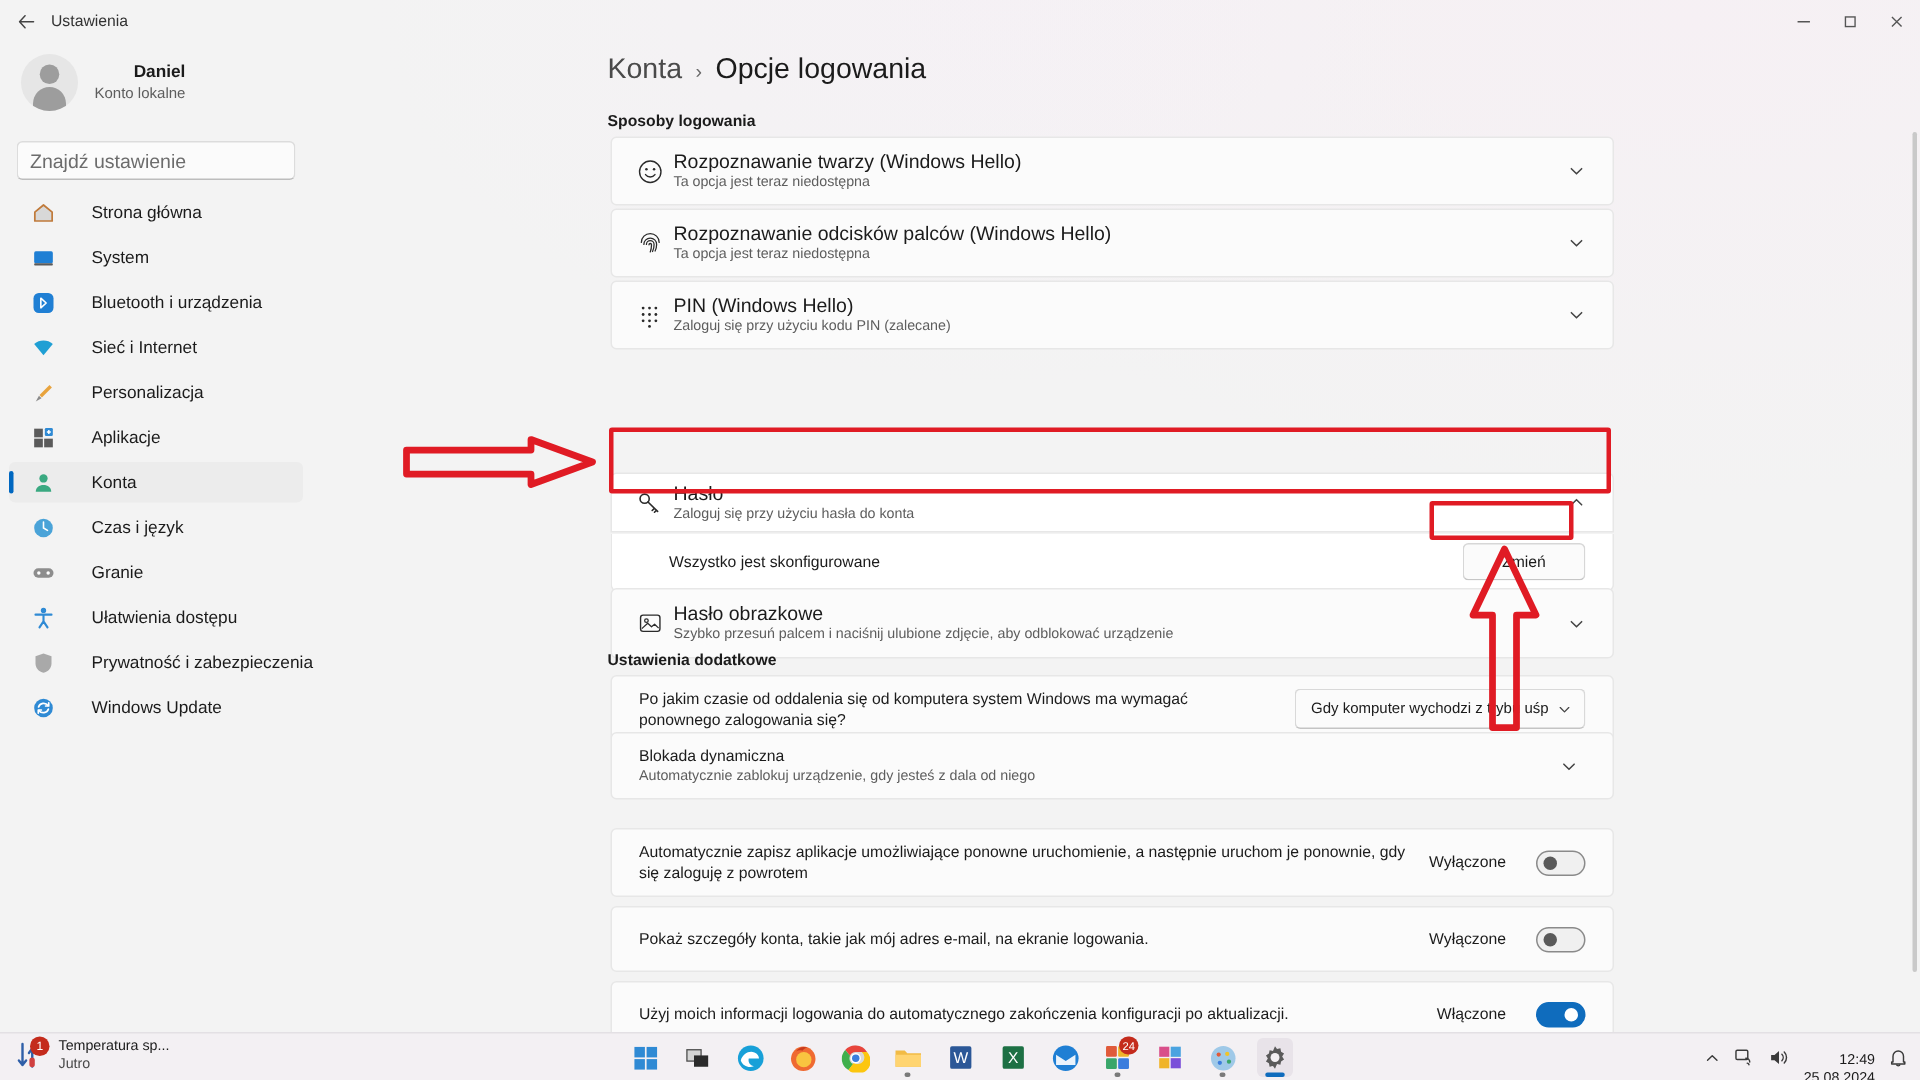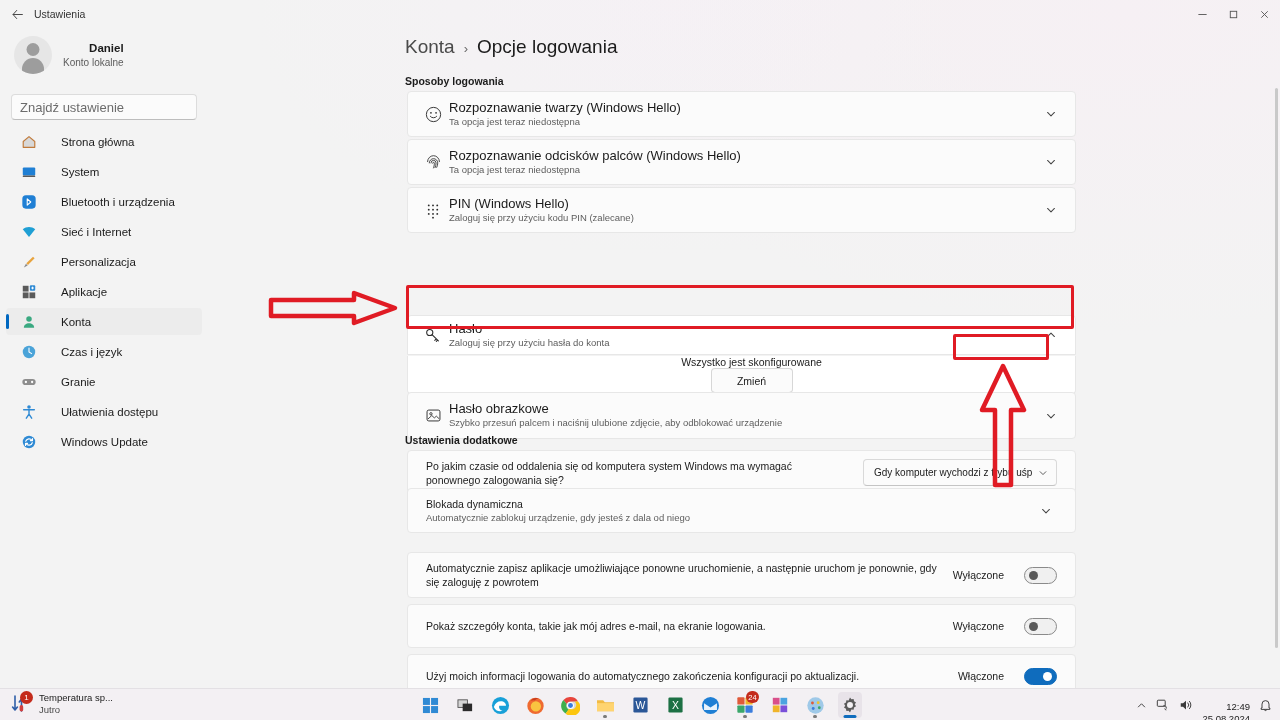--- a/index.html
+++ b/index.html
@@ -114,21 +114,21 @@
   .card-text { flex: 1; padding-left: 4px; }
   .card-title { font-size: 13px; color: #1b1b1b; line-height: 15px; }
   .card-sub { font-size: 9.5px; color: #5d5d5d; line-height: 14px; }
   .chev { width: 22px; flex: none; display: flex; align-items: center; justify-content: center; color: #444; }
 
   
   #pwd-subrow {
     position: absolute; left: 199px; top: 328px; width: 669px; height: 38px;
     background: #fff; border-left: 1px solid #e7e7e7; border-right: 1px solid #e7e7e7;
     border-bottom: 1px solid #e7e7e7; border-radius: 0 0 4px 4px;
-    display: flex; align-items: center; padding: 0 18px 0 38px; flex-direction: column;
+    display: flex; align-items: center; padding: 0 18px 0 38px;
   }
   #pwd-status { flex: 1; font-size: 10.5px; color: #1b1b1b; }
   #change-btn {
     min-width: 82px; height: 25px; background: #fbfbfb;
     border: 1px solid #d7d7d7; border-bottom-color: #c6c6c6; border-radius: 4px;
     font-family: inherit; font-size: 10.5px; color: #1b1b1b;
     display: flex; align-items: center; justify-content: center;
   }
 
   
@@ -368,20 +368,28 @@
       <div class="nav-item">
         <span class="nav-ico">
           <svg width="16" height="16" viewBox="0 0 18 18">
               <circle cx="9" cy="3.3" r="2" fill="#2f8ad4"></circle>
               <path d="M3 6.5h12M9 6.5v5M9 11.5 6 16M9 11.5 12 16" stroke="#2f8ad4" stroke-width="1.6" stroke-linecap="round" fill="none"></path>
             </svg>
         </span>
         <span class="nav-label">Ułatwienia dostępu</span>
       </div>
 
+      <div class="nav-item">
+        <span class="nav-ico">
+          <svg width="16" height="16" viewBox="0 0 18 18">
+              <path d="M9 1.8 15 4v5.2c0 4-2.6 6.3-6 7.2-3.4-.9-6-3.2-6-7.2V4l6-2.2z" fill="#a9a9a9"></path>
+            </svg>
+        </span>
+        <span class="nav-label">Prywatność i zabezpieczenia</span>
+      </div>
 
       <div class="nav-item">
         <span class="nav-ico">
           <svg width="16" height="16" viewBox="0 0 18 18">
               <circle cx="9" cy="9" r="7" fill="#2f8ad4"></circle>
               <path d="M12.4 7.2A4 4 0 0 0 5.3 8.2M5.6 10.8A4 4 0 0 0 12.7 9.8" stroke="#fff" stroke-width="1.3" fill="none" stroke-linecap="round"></path>
               <path d="M12.9 5.2v2.3h-2.3M5.1 12.8v-2.3h2.3" stroke="#fff" stroke-width="1.3" fill="none" stroke-linecap="round" stroke-linejoin="round"></path>
             </svg>
         </span>
         <span class="nav-label">Windows Update</span>

